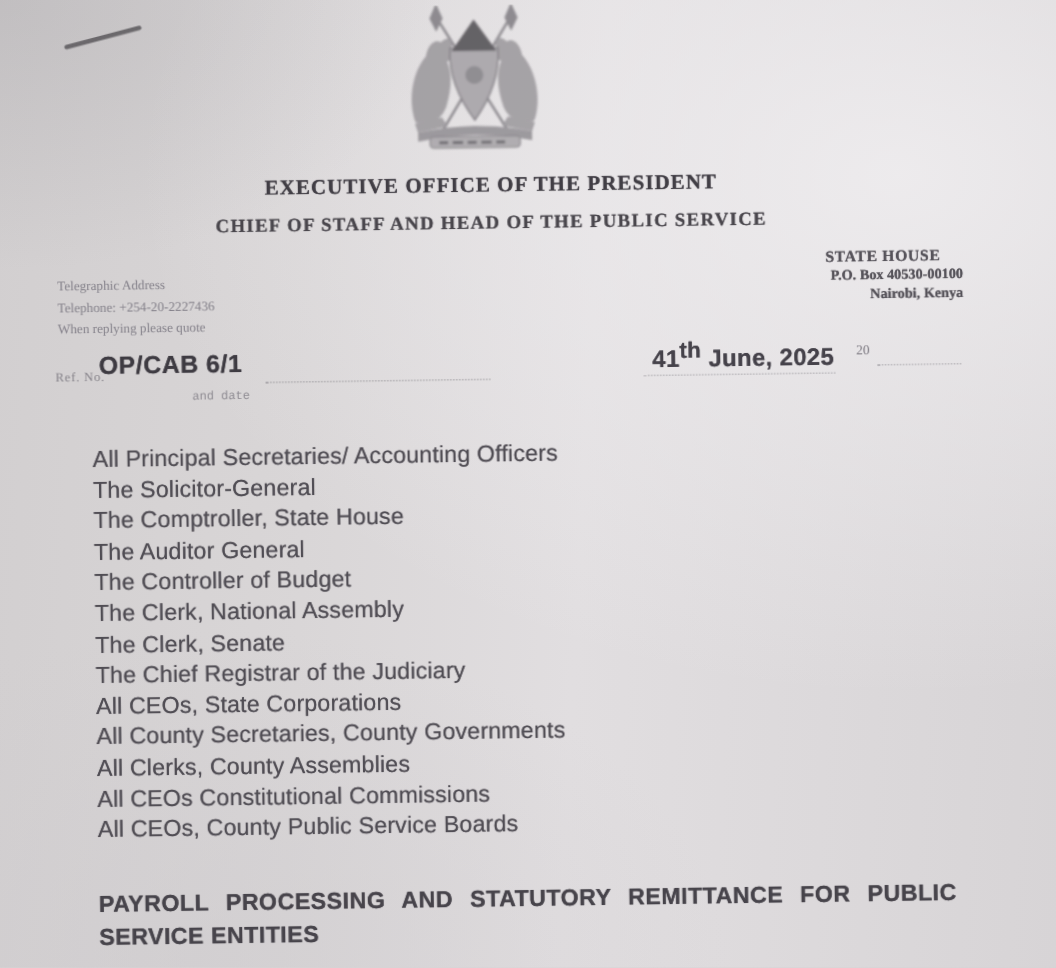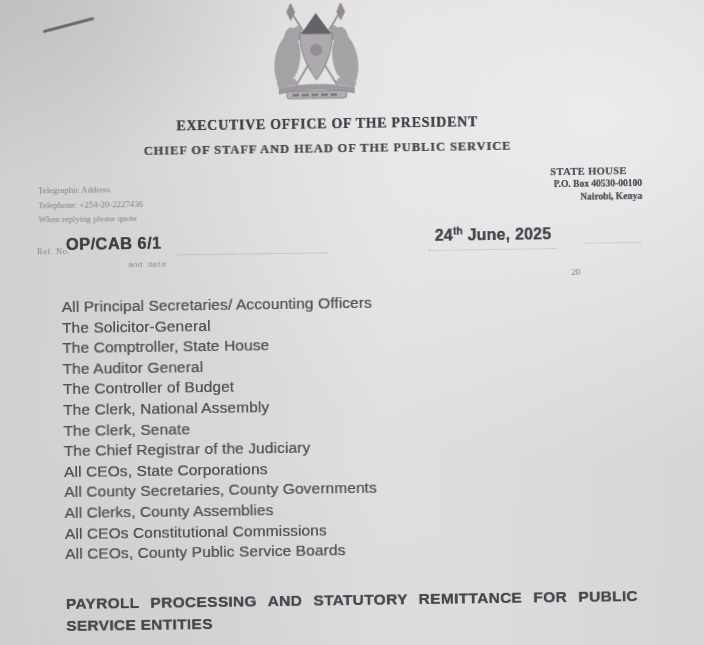--- a/index.html
+++ b/index.html
@@ -84,29 +84,29 @@
   .ref-sublabel {
     position: absolute; left: 129px; top: 257px;
     font-family: Liberation Mono, monospace;
     font-size: 8px; color: #8e8b92;
   }
   .date-line {
     position: absolute; left: 436px; top: 227px;
     font-size: 16px; font-weight: 600; letter-spacing: 0.2px;
     color: #45424a; text-shadow: 0 0 0.4px #45424a;
   }
-  .date-line sup { font-size: 10px; }
+  .date-line sup { font-size: 15px; }
   .date-dots {
     position: absolute; left: 430px; top: 239px; width: 128px; height: 12px;
     border-bottom: 1.5px dotted rgba(118,115,122,0.40);
   }
   .year-preprint {
     position: absolute; left: 572px; top: 231px;
     font-family: "Liberation Serif", serif;
-    font-size: 9px; color: #7b7880; margin-top: 39px;
+    font-size: 9px; color: #7b7880;
   }
   .year-dots {
     position: absolute; left: 586px; top: 234px; width: 56px; height: 12px;
     border-bottom: 1.5px dotted rgba(118,115,122,0.40);
   }
   .recipient-list {
     position: absolute; left: 62px; top: 293px;
     font-size: 15.5px; line-height: 20.6px; letter-spacing: 0.1px;
     color: #504d54;
     text-shadow: 0 0 0.5px rgba(80,77,84,0.8);
@@ -177,21 +177,21 @@
       <div class="l1">STATE HOUSE</div>
       <div>P.O. Box 40530-00100</div>
       <div>Nairobi, Kenya</div>
     </div>
 
     <div class="ref-label">Ref. No.</div>
     <div class="ref-value">OP/CAB 6/1</div>
     <div class="ref-dots"></div>
     <div class="ref-sublabel">and date</div>
 
-    <div class="date-line"><span>24</span><sup>th</sup>&nbsp;<span>June, 2025</span></div>
+    <div class="date-line"><span>41</span><sup>th</sup>&nbsp;<span>June, 2025</span></div>
     <div class="date-dots"></div>
     <div class="year-preprint">20</div>
     <div class="year-dots"></div>
 
     <div class="recipient-list">
         <div>All Principal Secretaries/ Accounting Officers</div>
         <div>The Solicitor-General</div>
         <div>The Comptroller, State House</div>
         <div>The Auditor General</div>
         <div>The Controller of Budget</div>

